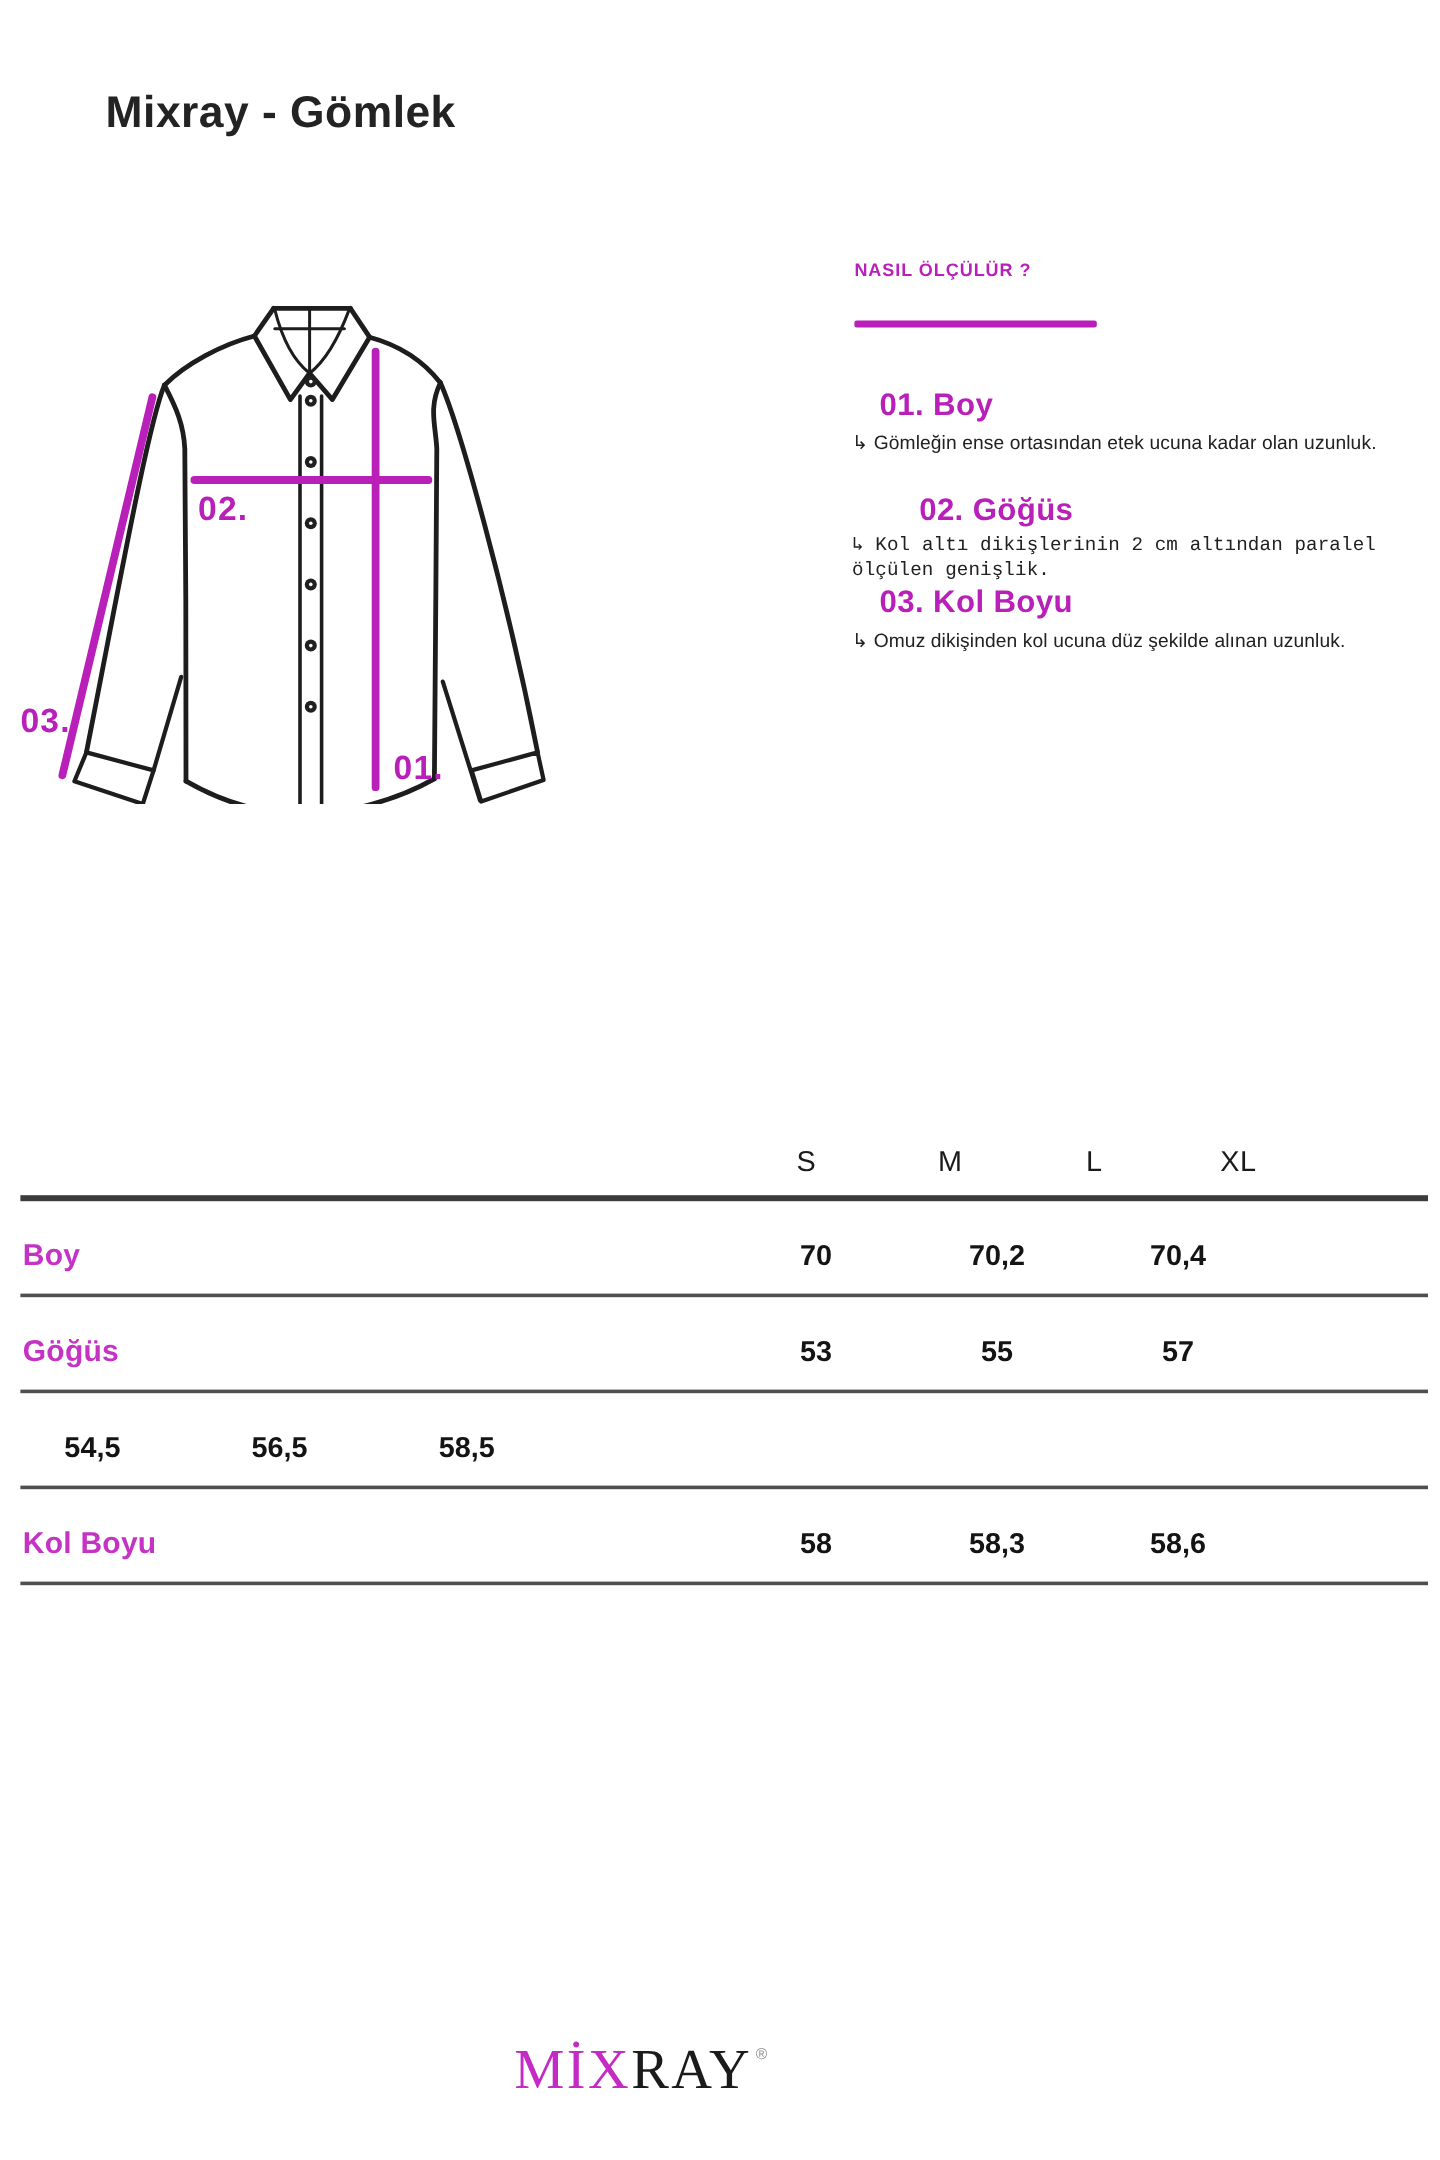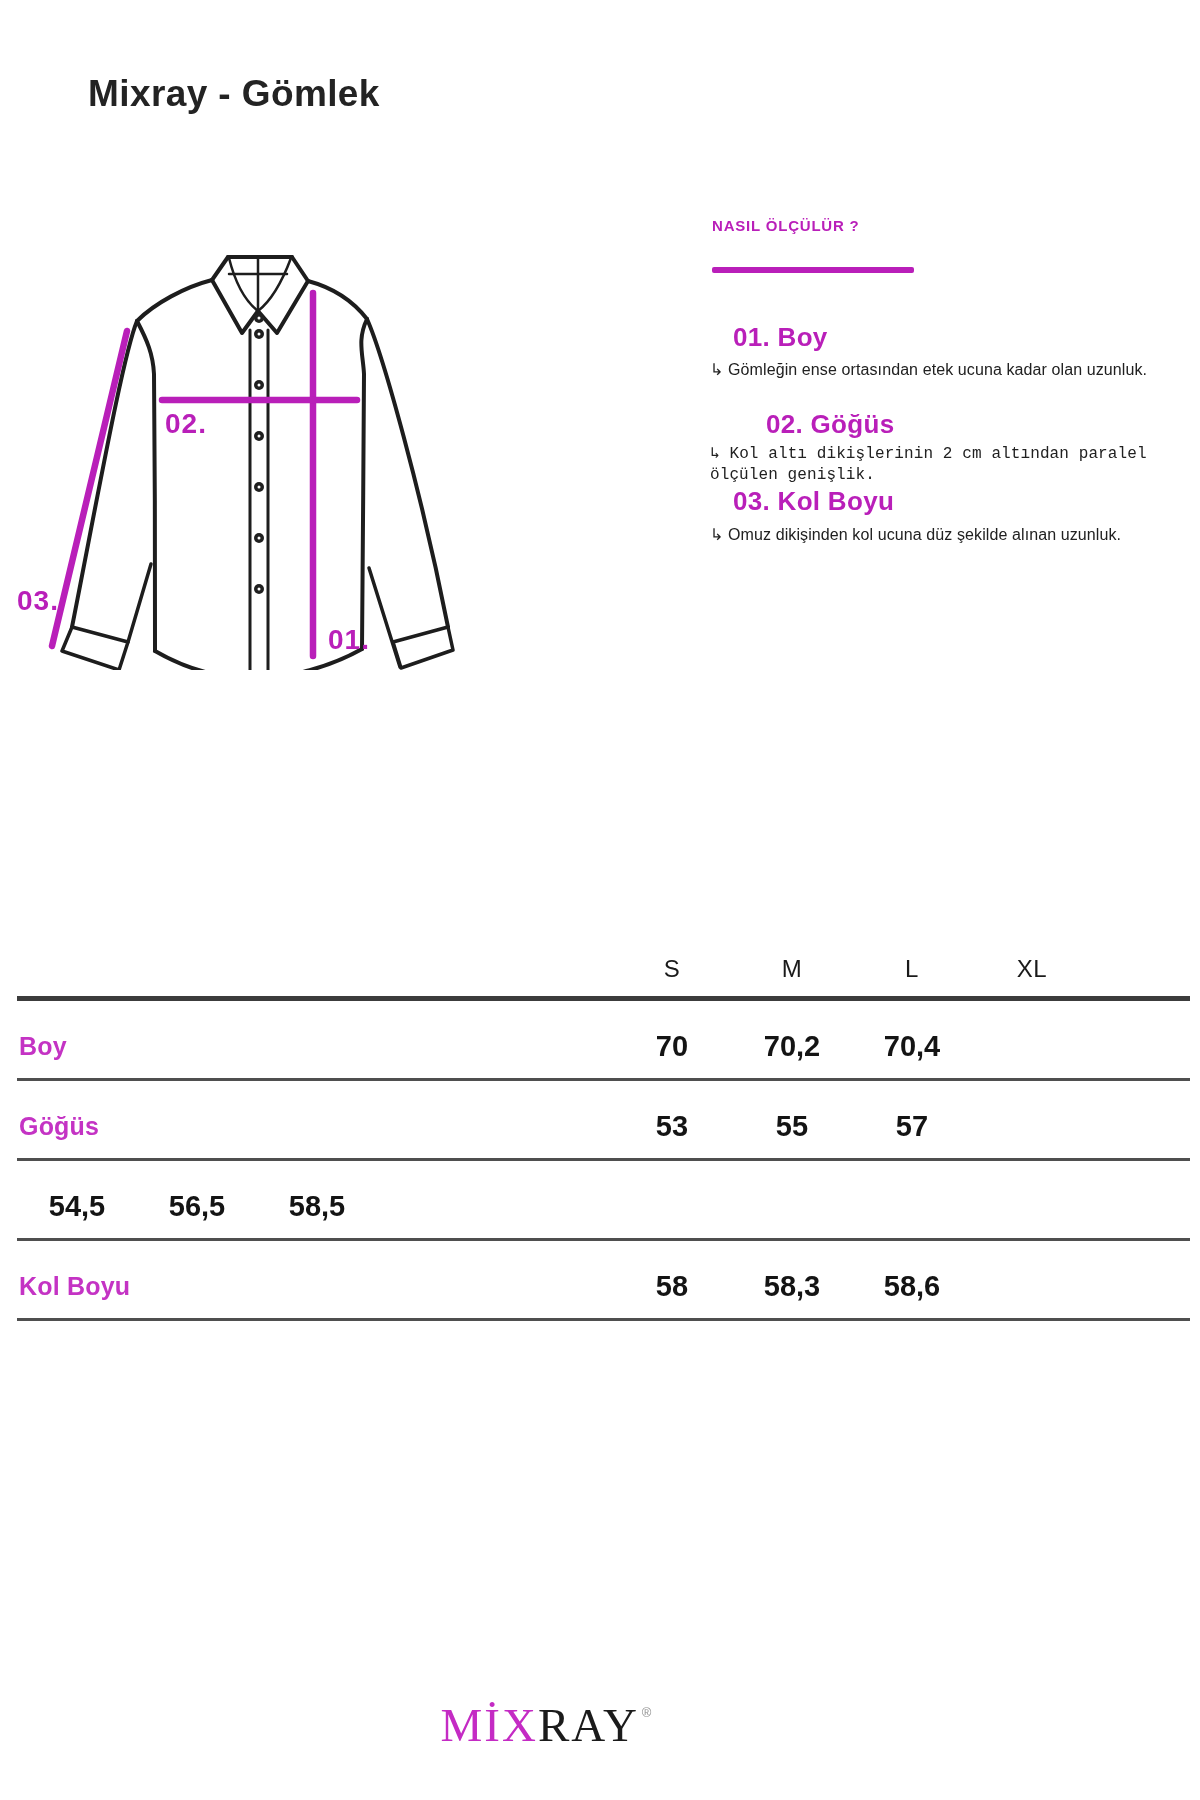--- a/index.html
+++ b/index.html
@@ -58,31 +58,31 @@
   .ht3{top:487px;} .hd3{top:525px;}
 
   
   .size-table{left:17px;top:930px;width:1173px;}
   .t-head{
     display:flex;align-items:center;height:71px;
     border-bottom:5px solid var(--header-line);padding-top:12px;
   }
   .t-row{
     display:flex;align-items:center;height:80px;
-    border-bottom:3px solid var(--row-line);padding-top:14px;
+    border-bottom:3px solid var(--row-line);padding-top:14px;gap:36px;
   }
   .t-label-col{width:595px;padding-left:2px;}
   .t-cell{width:120px;text-align:center;}
   .t-col-header{font-size:24px;color:#1a1a1a;font-weight:normal;letter-spacing:.5px;}
   .t-row-label{font-size:25px;font-weight:bold;color:var(--table-label);letter-spacing:.2px;}
-  .t-value{font-size:29px;font-weight:bold;color:#141414;}
+  .t-value{font-size:24px;font-weight:bold;color:#141414;}
 
   
   .footer-logo{
-    left:12px;top:1700px;width:1068px;text-align:center;
+    left:0;top:1700px;width:1068px;text-align:center;
     font-family:"Liberation Serif",serif;font-size:47px;letter-spacing:2px;
     line-height:1.1;white-space:nowrap;
   }
   .brand-mix{color:var(--logo-magenta);}
   .brand-ray{color:#1b1b1b;}
   .brand-reg{
     font-family:"Liberation Sans",sans-serif;font-size:13px;color:#8f8f8f;
     position:relative;top:-24px;margin-left:3px;letter-spacing:0;
   }
 </style>

